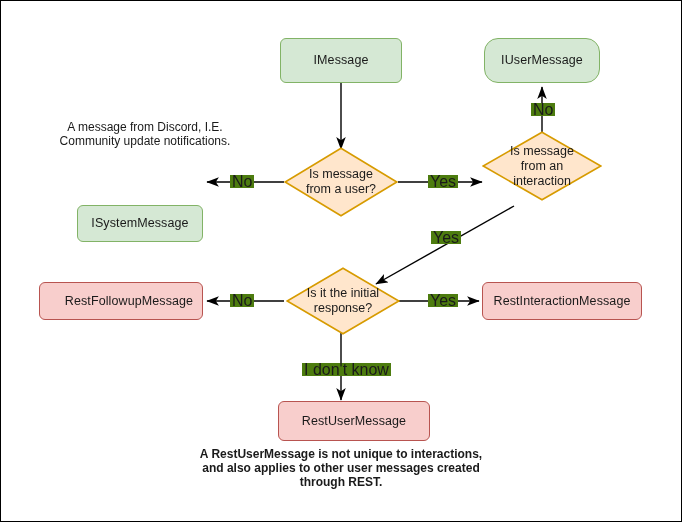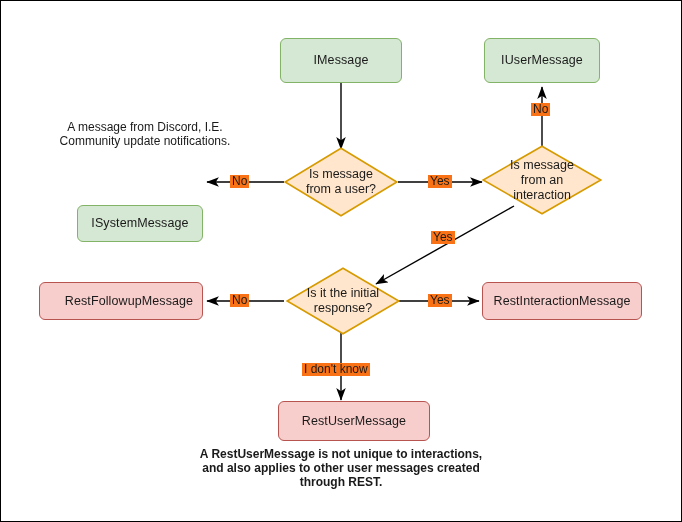--- a/index.html
+++ b/index.html
@@ -67,24 +67,24 @@
     width: 100%;
     height: 100%;
   }
   .diamond .dlabel {
     position: relative;
     z-index: 2;
     padding: 0 14px;
   }
   .edge-label {
     position: absolute;
-    font-size: 12px;
+    font-size: 16px;
     line-height: 13px;
     color: #1a1a1a;
-    background: #f97316;
+    background: #4d7c0f;
     padding: 0 2px;
     white-space: nowrap;
   }
   .note {
     position: absolute;
     font-size: 12px;
     line-height: 14px;
     color: #1a1a1a;
     text-align: center;
     white-space: pre-line;
@@ -116,21 +116,21 @@
 
     <line x1="397" y1="300" x2="478" y2="300" stroke="#000000" stroke-width="1.4" marker-end="url(#arrow)"></line>
 
     <line x1="340" y1="332" x2="340" y2="399" stroke="#000000" stroke-width="1.4" marker-end="url(#arrow)"></line>
   </svg>
 
   <div class="node green" style="left:279px; top:37px; width:122px; height:45px;">
     <span>IMessage</span>
   </div>
 
-  <div class="node green" style="left:483px; top:37px; width:116px; height:45px;">
+  <div class="node green" style="left:483px; top:37px; width:116px; height:45px;border-radius:14px;">
     <span>IUserMessage</span>
   </div>
 
   <div class="node green" style="left:76px; top:163px; width:126px; height:37px;margin-top:41px;">
     <span>ISystemMessage</span>
   </div>
 
   <div class="node red" style="left:38px; top:281px; width:164px; height:38px;padding-left:16px;">
     <span>RestFollowupMessage</span>
   </div>
@@ -143,21 +143,21 @@
     <span>RestUserMessage</span>
   </div>
 
   <div class="diamond" style="left:283px; top:146px; width:114px; height:70px;">
     <svg class="shape" viewBox="0 0 114 70" preserveAspectRatio="none">
       <polygon points="57,1.2 112.8,35 57,68.8 1.2,35" fill="#ffe6cc" stroke="#d79b00" stroke-width="1.6"></polygon>
     </svg>
     <span class="dlabel">Is message from a user?</span>
   </div>
 
-  <div class="diamond" style="left:481px; top:144px; width:120px; height:70px;">
+  <div class="diamond" style="left:481px; top:130px; width:120px; height:70px;">
     <svg class="shape" viewBox="0 0 120 70" preserveAspectRatio="none">
       <polygon points="60,1.2 118.8,35 60,68.8 1.2,35" fill="#ffe6cc" stroke="#d79b00" stroke-width="1.6"></polygon>
     </svg>
     <span class="dlabel">Is message from an interaction</span>
   </div>
 
   <div class="diamond" style="left:285px; top:266px; width:114px; height:68px;">
     <svg class="shape" viewBox="0 0 114 68" preserveAspectRatio="none">
       <polygon points="57,1.2 112.8,34 57,66.8 1.2,34" fill="#ffe6cc" stroke="#d79b00" stroke-width="1.6"></polygon>
     </svg>

